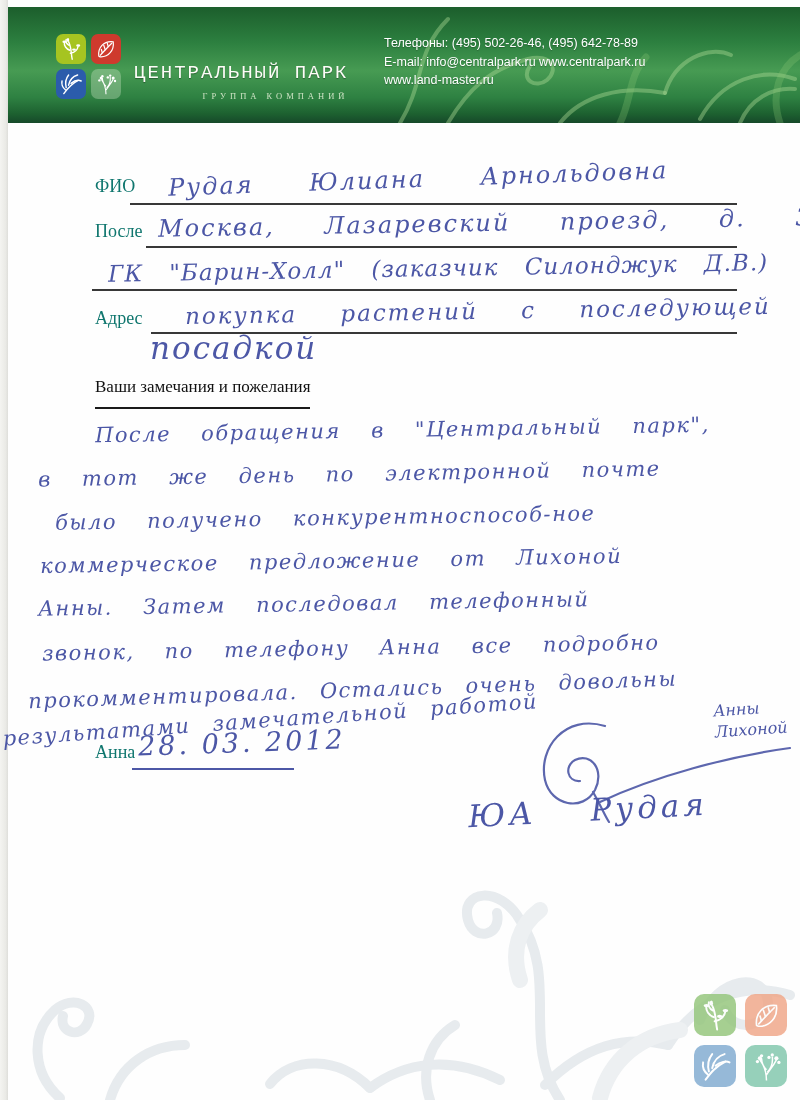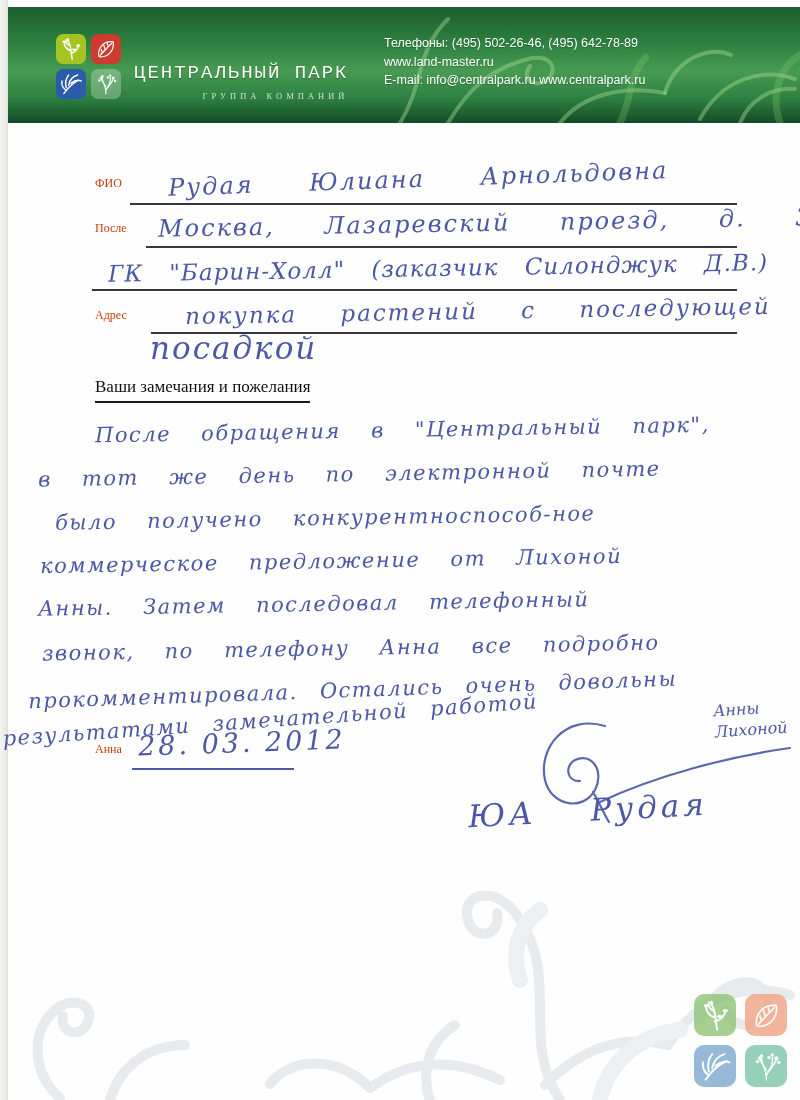--- a/index.html
+++ b/index.html
@@ -20,27 +20,27 @@
     display:grid;grid-template-columns:30px 30px;grid-template-rows:30px 30px;gap:5px;}
   .logo-sq{border-radius:7px;display:flex;align-items:center;justify-content:center;}
   .logo-sq svg{width:24px;height:24px;}
   .brand{position:absolute;left:126px;top:55px;color:#fdfdf8;}
   .brand-name{font-size:19px;letter-spacing:2px;white-space:nowrap;text-shadow:0 1px 1px rgba(0,0,0,.35);font-family:Liberation Mono, monospace;}
   .brand-sub{font-size:8.5px;letter-spacing:4px;color:#cfe4c6;margin-top:7px;white-space:nowrap;text-align:right;}
   .contact{position:absolute;left:376px;top:27px;color:#ffffff;
     font-family:"Liberation Sans",sans-serif;font-size:12.5px;line-height:18.5px;
     text-shadow:0 1px 1px rgba(0,0,0,.25);white-space:nowrap;}
   
-  .label{position:absolute;font-size:12px;color:#c2410c;}
+  .label{position:absolute;font-size:18px;color:#0f766e;}
   .rule{position:absolute;height:2px;background:#383838;}
   .hand{position:absolute;color:#4c57a6;font-family:"DejaVu Serif",serif;
     font-style:italic;white-space:nowrap;}
   .hand-line{font-size:21px;letter-spacing:1.5px;word-spacing:22px;}
   .section-title{position:absolute;font-size:17px;color:#101010;
-    border-bottom:2px solid #1a1a1a;padding-bottom:4px;}
+    border-bottom:2px solid #1a1a1a;padding-bottom:10px;}
   .side-note{font-size:16px;line-height:21px;}
   
   .wm-squares{position:absolute;left:694px;top:994px;width:94px;height:94px;
     display:grid;grid-template-columns:42px 42px;grid-template-rows:42px 42px;gap:9px;}
   .wm-sq{border-radius:10px;display:flex;align-items:center;justify-content:center;opacity:.85;}
   .wm-sq svg{width:33px;height:33px;}
   .flourish{position:absolute;pointer-events:none;}
 </style>
 </head>
 <body>
@@ -119,22 +119,22 @@
       </div>
     </div>
 
     <div class="brand">
       <div class="brand-name">ЦЕНТРАЛЬНЫЙ ПАРК</div>
       <div class="brand-sub">ГРУППА КОМПАНИЙ</div>
     </div>
 
     <div class="contact">
       <div>Телефоны: (495) 502-26-46, (495) 642-78-89</div>
+      <div>E-mail: info@centralpark.ru www.centralpark.ru</div>
       <div>www.land-master.ru</div>
-      <div>E-mail: info@centralpark.ru www.centralpark.ru</div>
     </div>
   </div>
 
   <div class="label" style="left:95px;top:176px">ФИО</div>
   <div class="hand" style="left:168px;top:165px;font-size:24px;letter-spacing:2px;word-spacing:46px;transform:rotate(-2deg)">Рудая Юлиана Арнольдовна</div>
   <div class="rule" style="left:130px;top:203px;width:607px"></div>
 
   <div class="label" style="left:95px;top:221px">После</div>
   <div class="hand" style="left:158px;top:209px;font-size:24px;letter-spacing:2px;word-spacing:40px;transform:rotate(-1deg)">Москва, Лазаревский проезд, д. 3</div>
   <div class="rule" style="left:146px;top:246px;width:591px"></div>

